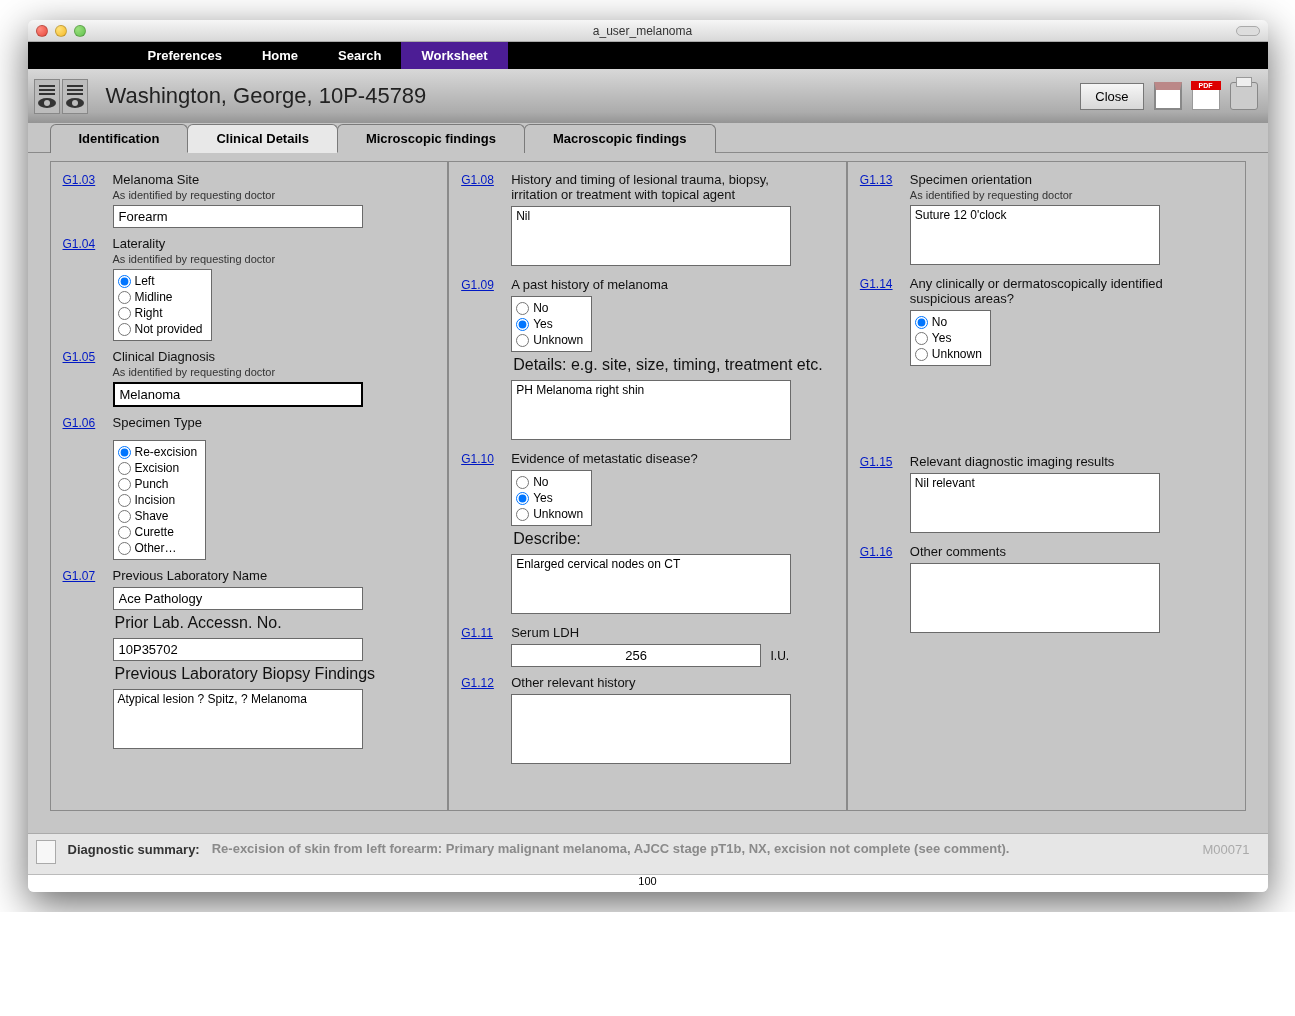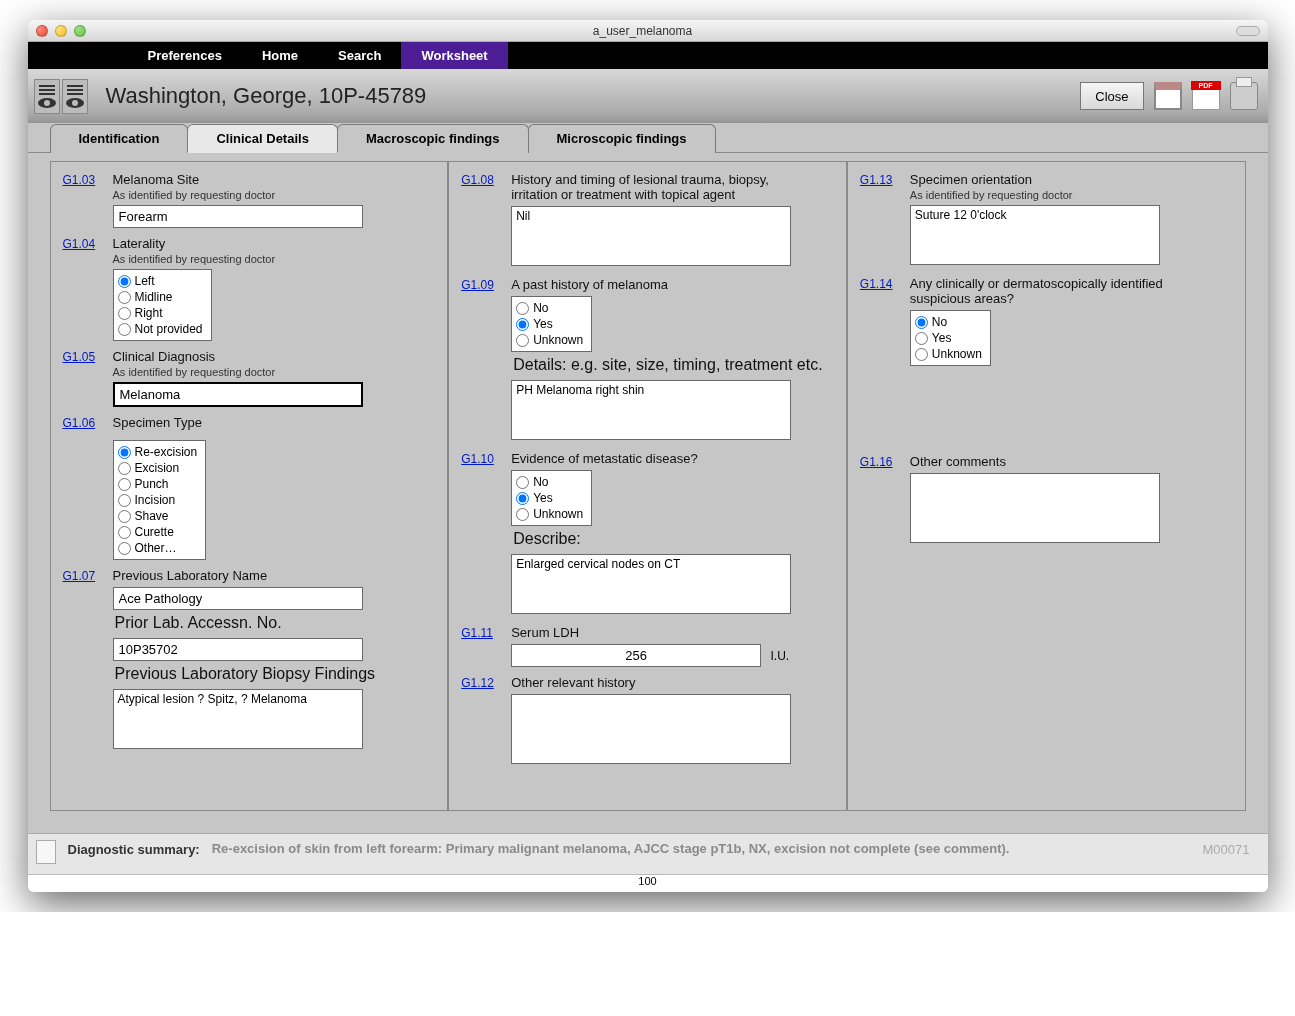--- a/index.html
+++ b/index.html
@@ -83,21 +83,21 @@
   }
   .eye-btn .bars{width:16px;height:2px;background:#333;box-shadow:0 4px 0 #333,0 8px 0 #333;}
   .eye-btn .eye{width:18px;height:10px;border-radius:50%;background:#333;position:relative;margin-top:8px;}
   .eye-btn .eye::after{content:"";position:absolute;left:6px;top:2px;width:6px;height:6px;border-radius:50%;background:#bcbcbc;}
   .patient-title {
     font-size: 22px;
     color: #222;
     font-weight: normal;
     margin-left: 8px;
   }
-  .header-right { margin-left: auto; display:flex; gap:10px;}
+  .header-right { margin-left: auto; display:flex; align-items:center; gap:10px;}
   .btn {
     background: linear-gradient(#f6f6f6,#d8d8d8);
     border:1px solid #777;
     padding: 5px 14px;
     font-size: 13px;
     cursor: pointer;
   }
   .hicon { width:28px;height:28px; display:inline-block;}
   .clipboard-icon{background:#fff;border:2px solid #888;border-top:8px solid #b88;}
   .pdf-icon{background:#fff;border:1px solid #999;position:relative;}
@@ -249,22 +249,22 @@
       <button class="btn">Close</button>
       <span class="hicon clipboard-icon"></span>
       <span class="hicon pdf-icon"></span>
       <span class="hicon printer-icon"></span>
     </div>
   </div>
 
   <div class="tabs-row">
     <div class="tab">Identification</div>
     <div class="tab active">Clinical Details</div>
+    <div class="tab">Microscopic findings</div>
     <div class="tab">Macroscopic findings</div>
-    <div class="tab">Microscopic findings</div>
   </div>
 
   <div class="content">
     <div class="columns">
 
       <div class="col">
 
         <div class="field">
           <a class="gcode">G1.03</a>
           <div class="fbody">
@@ -403,20 +403,27 @@
             <div class="radiobox">
               <label><input type="radio" name="susp" checked="" style=""><span>No</span></label>
               <label><input type="radio" name="susp" style=""><span>Yes</span></label>
               <label><input type="radio" name="susp" style=""><span>Unknown</span></label>
             </div>
           </div>
         </div>
 
         <div style="height:80px"></div>
 
+        <div class="field">
+          <a class="gcode">G1.15</a>
+          <div class="fbody">
+            <div class="flabel">Relevant diagnostic imaging results</div>
+            <textarea class="ta" style="width: 250px;">Nil relevant</textarea>
+          </div>
+        </div>
 
         <div class="field">
           <a class="gcode">G1.16</a>
           <div class="fbody">
             <div class="flabel">Other comments</div>
             <textarea class="ta tall" style="width: 250px;"></textarea>
           </div>
         </div>
 
       </div>

